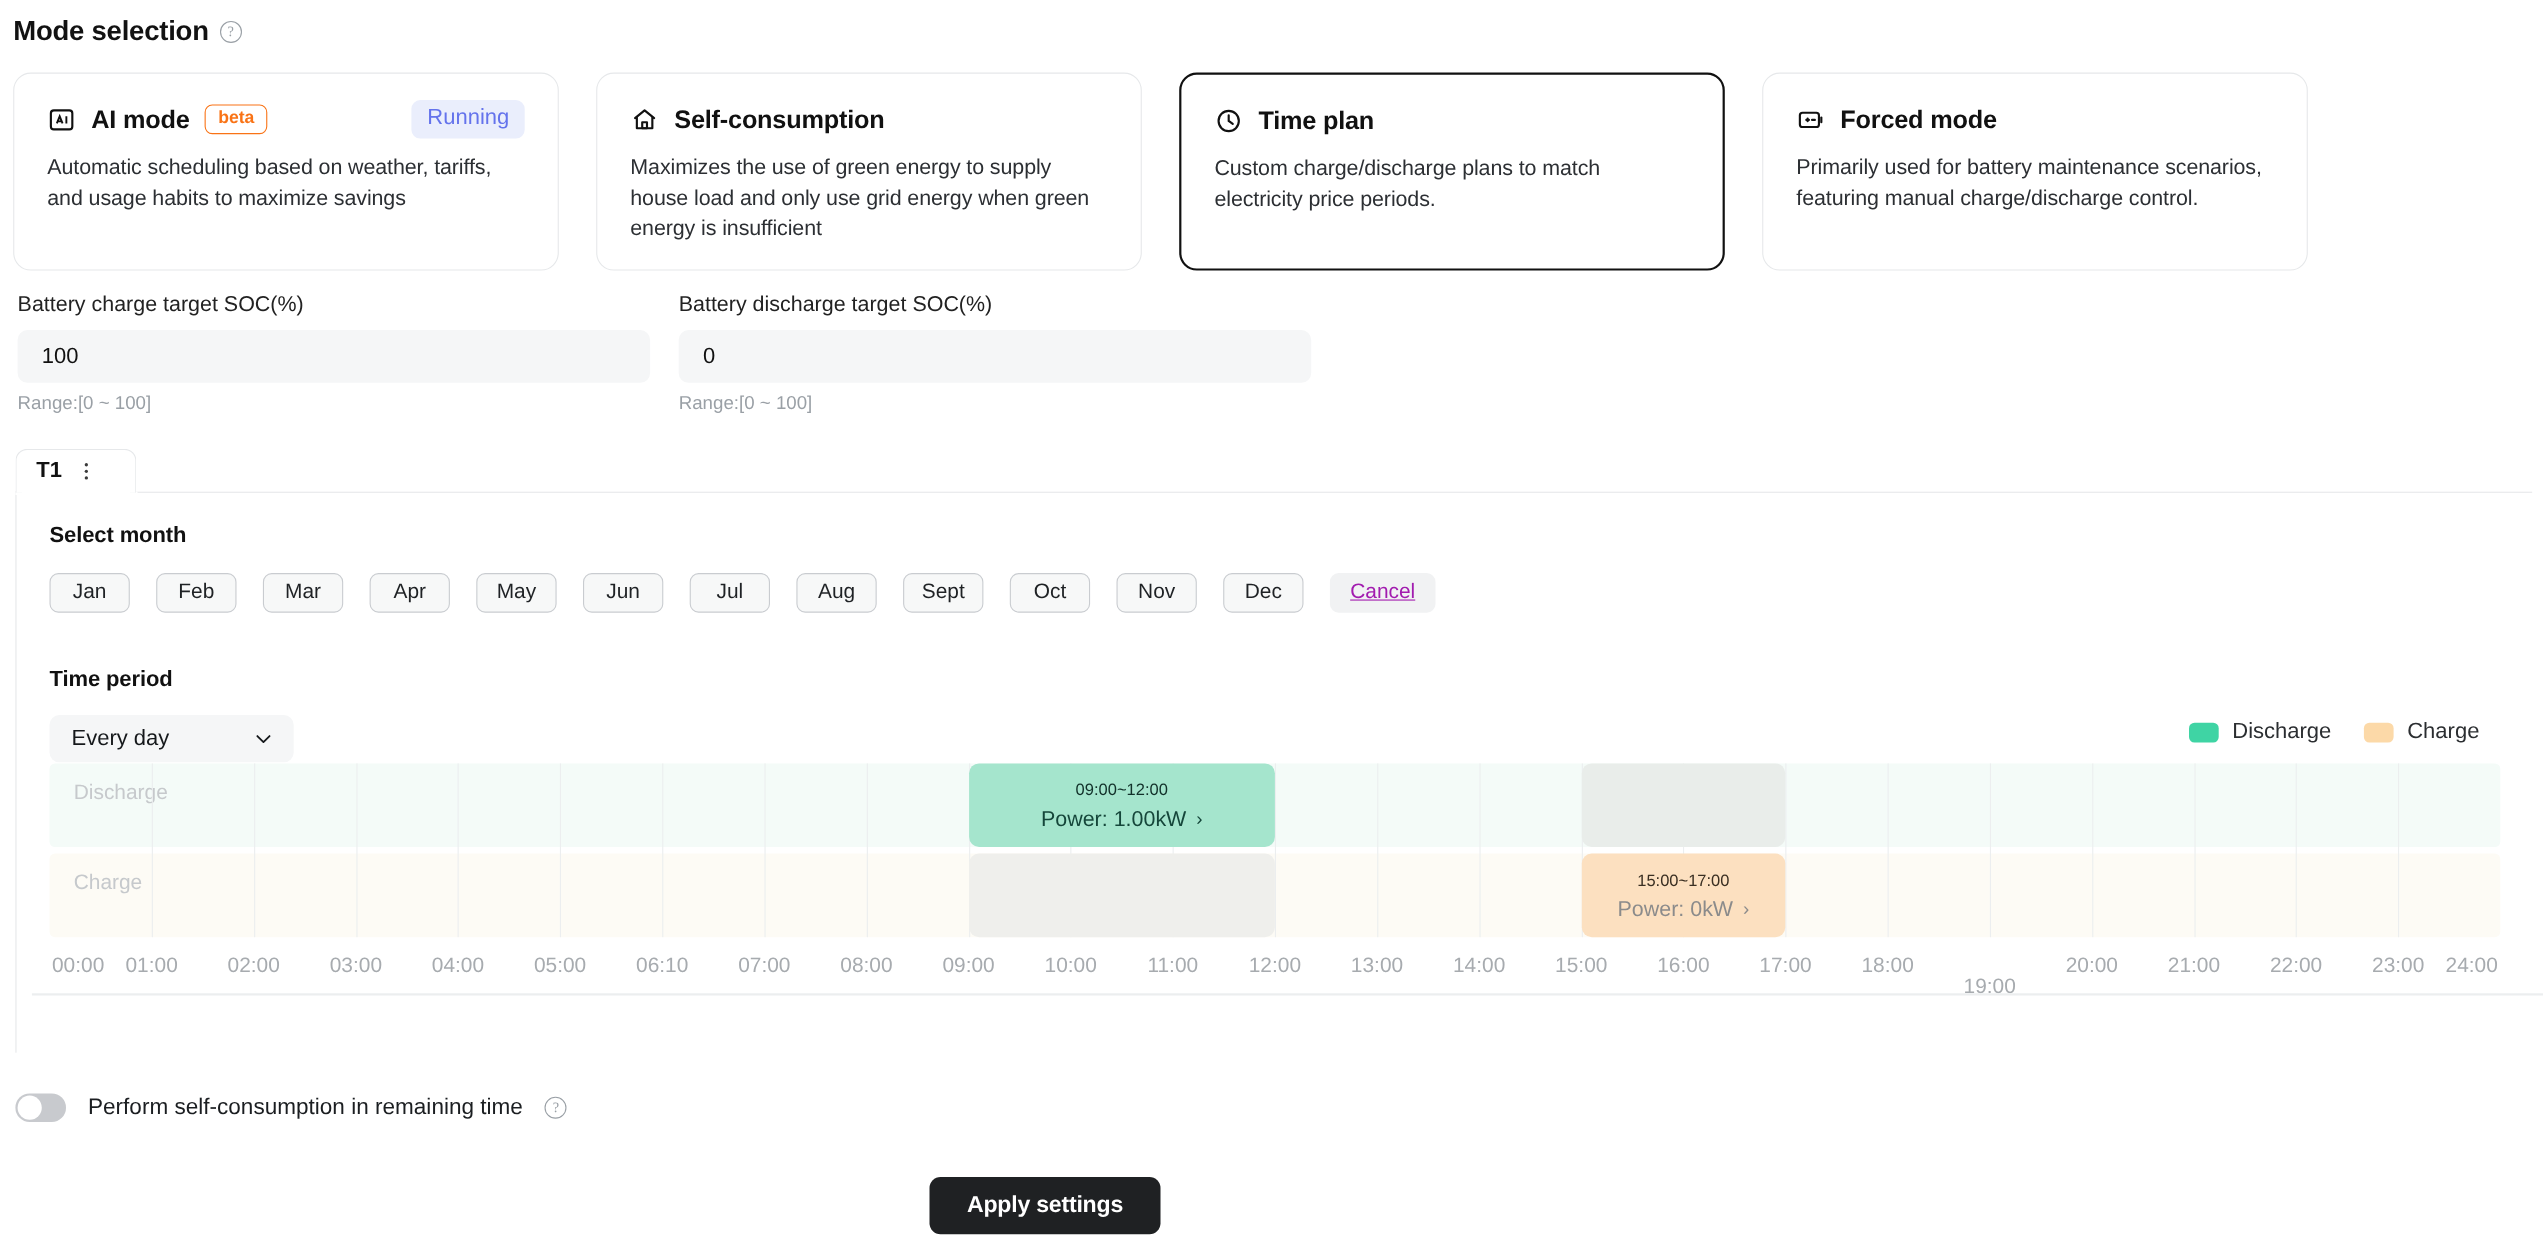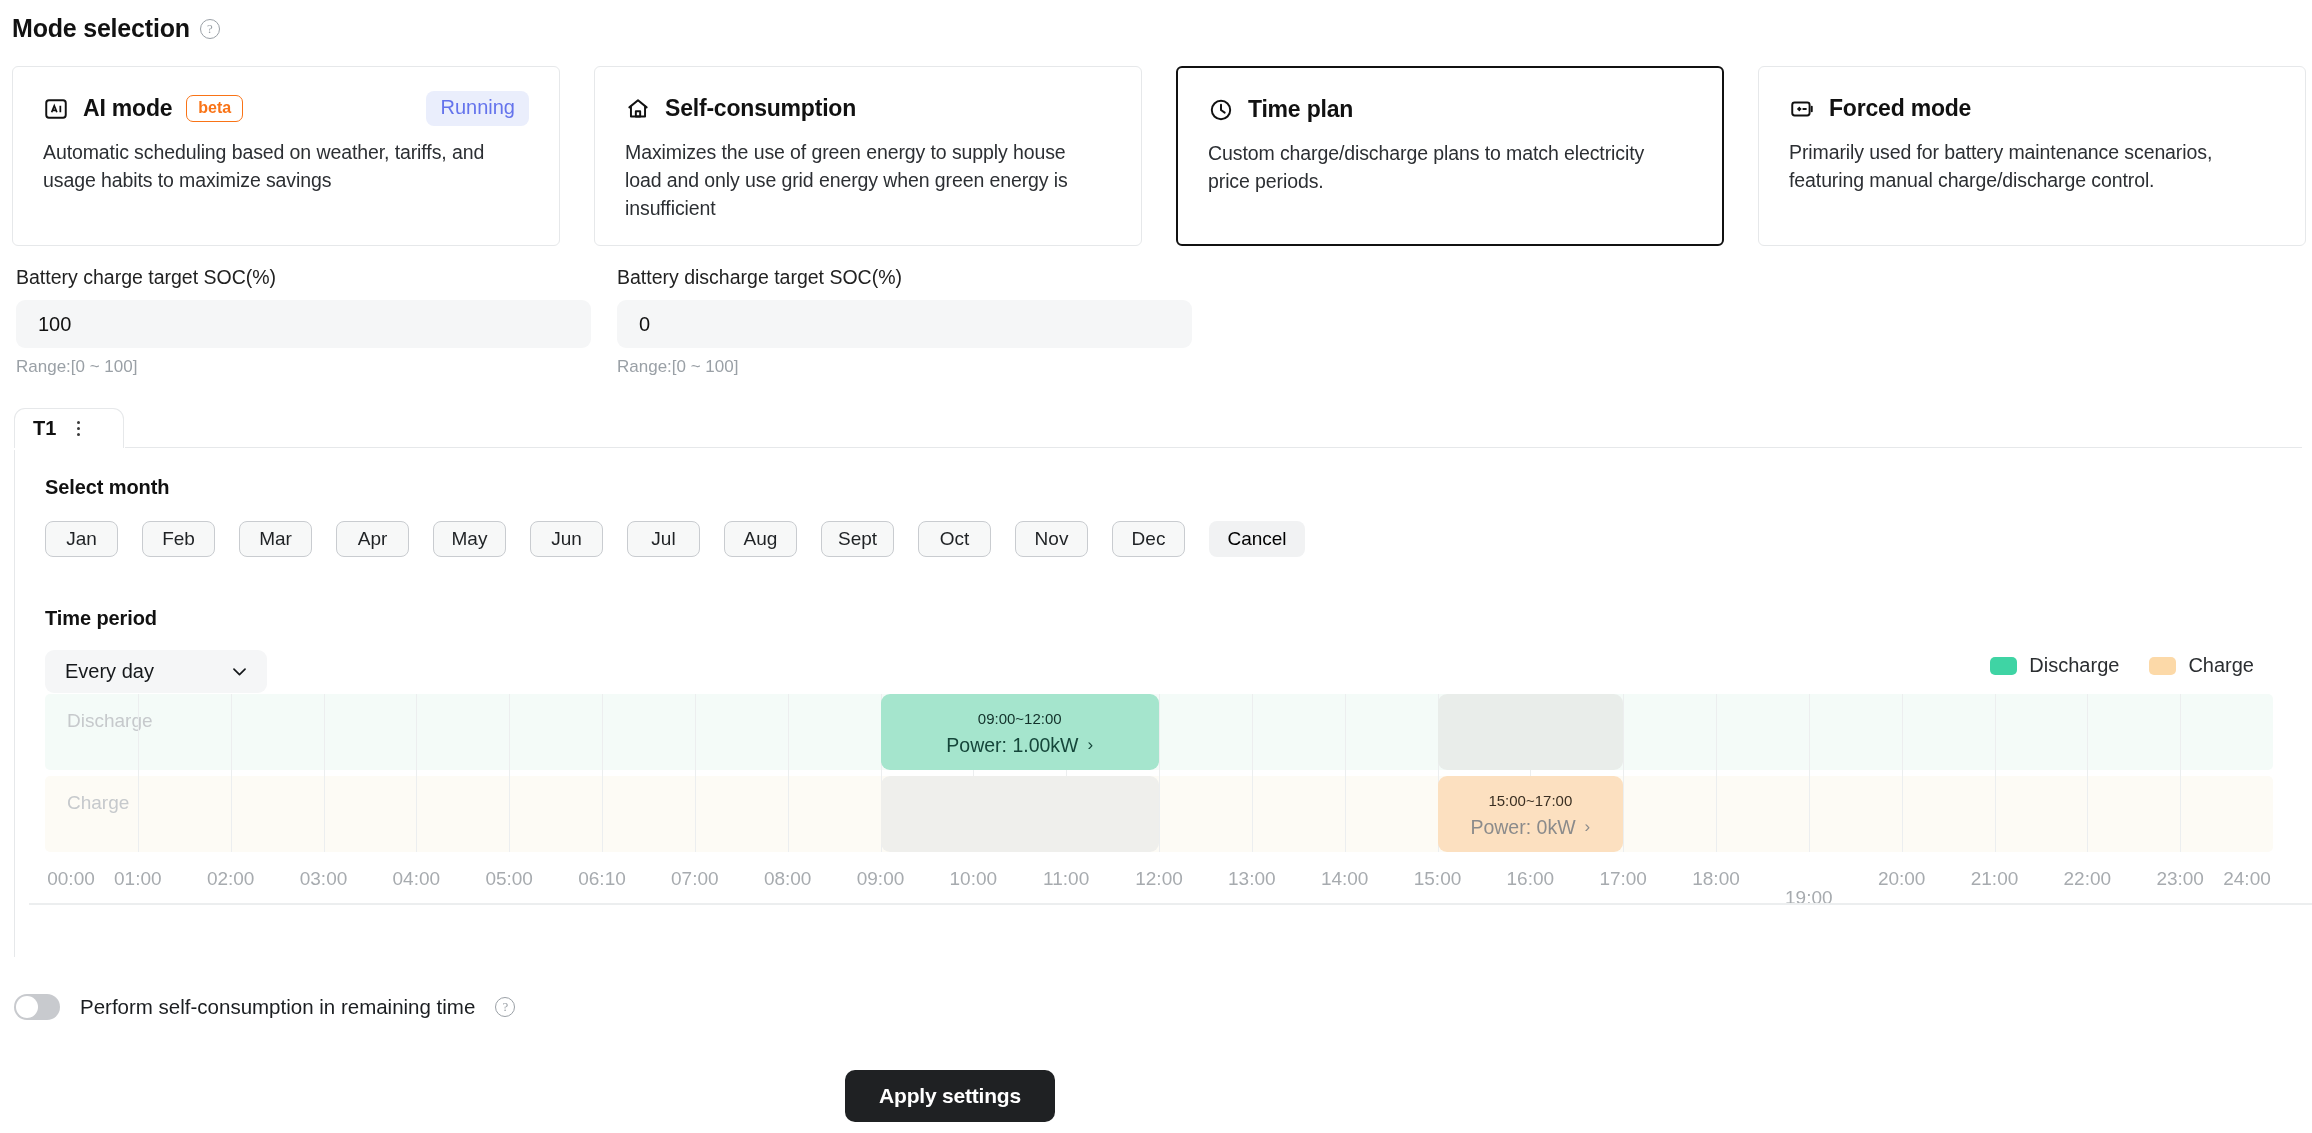--- a/index.html
+++ b/index.html
@@ -22,22 +22,22 @@
   .help-icon {
     width: 20px; height: 20px; border-radius: 50%;
     border: 1.6px solid #9aa0a6; color: #9aa0a6;
     font-size: 13px; line-height: 17px; text-align: center;
     font-family: "Liberation Serif", serif;
   }
 
   
   .cards { position: absolute; left: 12px; top: 66px; display: flex; gap: 34px; }
   .card {
-    width: 548px; height: 180px;
-    border: 1.5px solid #e6e8ea; border-radius: 6px;
+    width: 496px; height: 180px;
+    border: 1.5px solid #e6e8ea; border-radius: 16px;
     background: #fff; padding: 28px 30px 0 30px; position: relative;
   }
   .card.selected { border: 2px solid #111; }
   .card-top { display: flex; align-items: center; gap: 14px; }
   .card-ico { width: 26px; height: 26px; flex: 0 0 26px; color: #111; }
   .card-ico svg { display: block; width: 26px; height: 26px; }
   .card-name { font-size: 23px; font-weight: 700; color: #111; letter-spacing: -0.2px; }
   .badge-beta {
     font-size: 16px; font-weight: 700; color: #f97316;
     border: 1.5px solid #f97316; border-radius: 7px;
@@ -95,21 +95,21 @@
   
   .months-title { position: absolute; left: 30px; top: 28px; }
   .months { position: absolute; left: 30px; top: 73px; display: flex; gap: 24px; }
   .mbtn {
     min-width: 73px; height: 36px; border: 1.4px solid #c9ccd0;
     border-radius: 8px; background: #f7f8f8; color: #1f2225;
     font-size: 19px; font-family: "Liberation Sans", sans-serif;
     display: flex; align-items: center; justify-content: center;
     padding: 0 14px;
   }
-  .mbtn.cancel { border: none; background: #f1f2f3; color: #000000; min-width: 96px; }
+  .mbtn.cancel { border: none; background: #f1f2f3; color: #a21caf; min-width: 96px; text-decoration: underline; }
 
   
   .tp-title { position: absolute; left: 30px; top: 159px; }
   .tp-select {
     position: absolute; left: 30px; top: 202px;
     width: 222px; height: 43px; background: #f5f6f7;
     border-radius: 9px; display: flex; align-items: center;
     justify-content: space-between; padding: 0 18px 0 20px;
   }
   .tp-select span { font-size: 20px; color: #15181b; }

